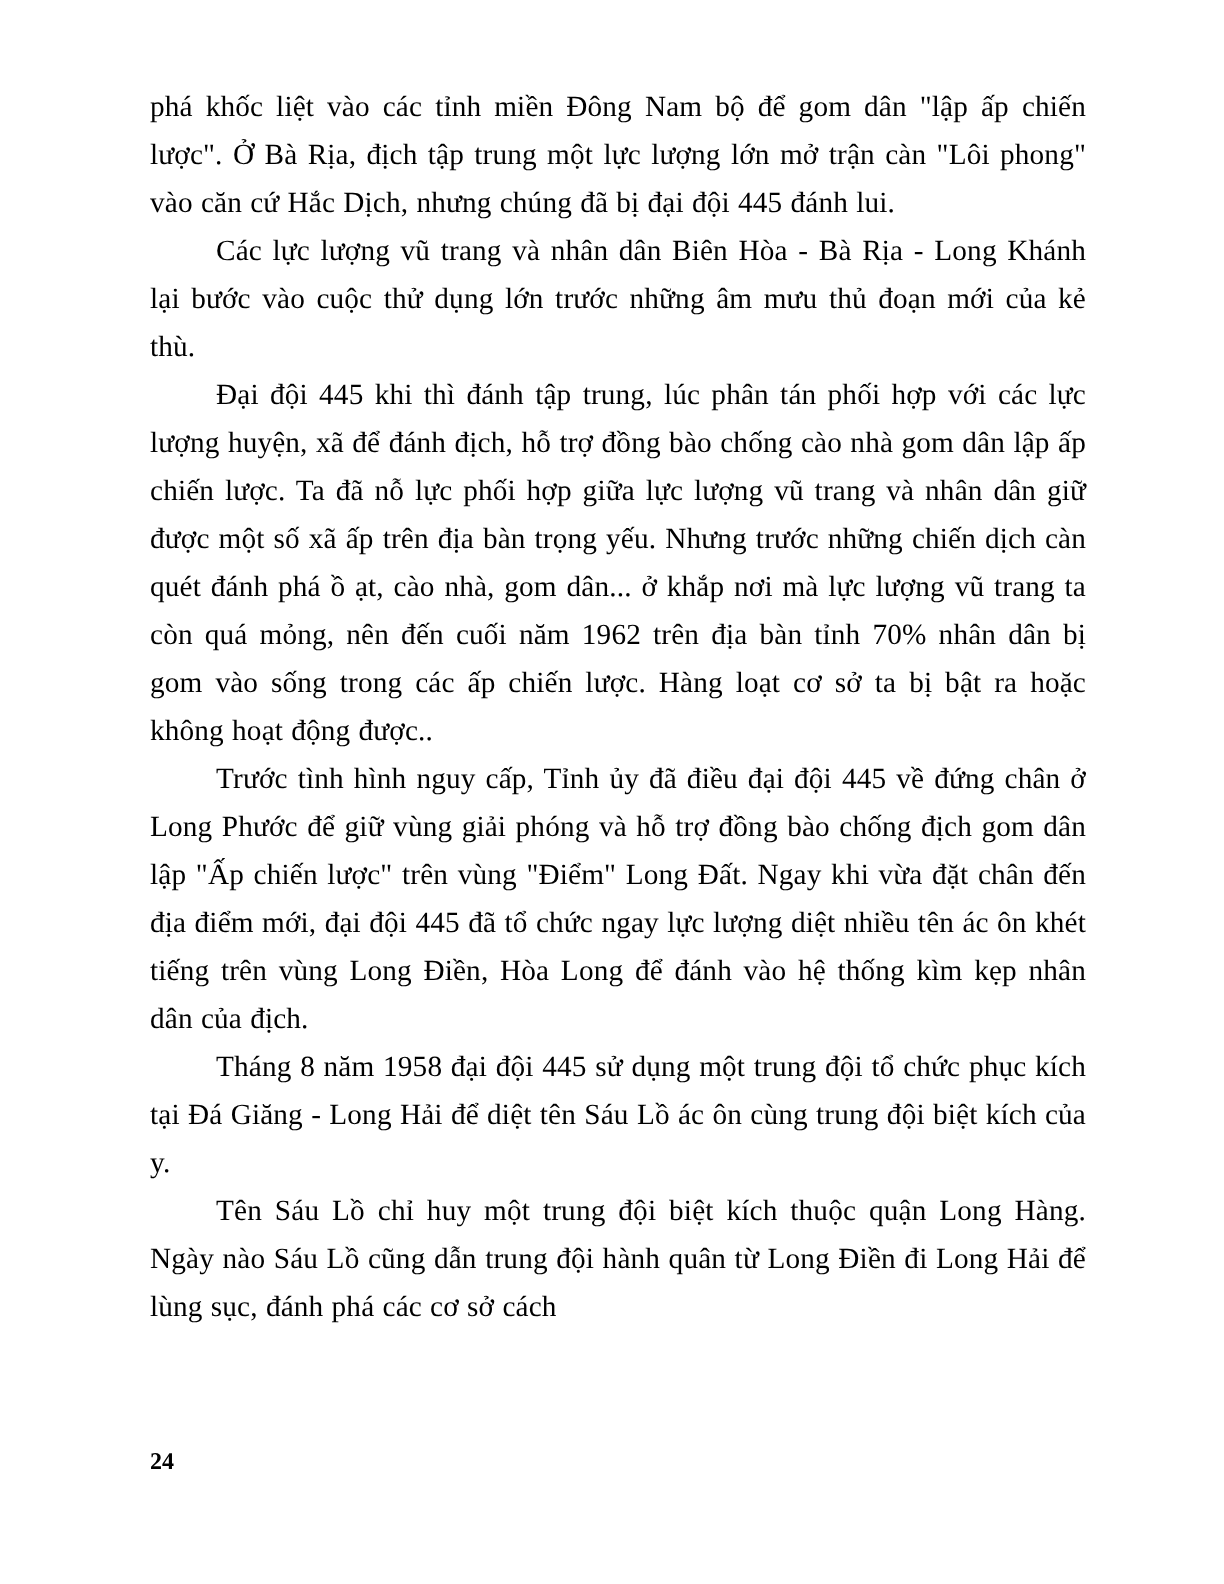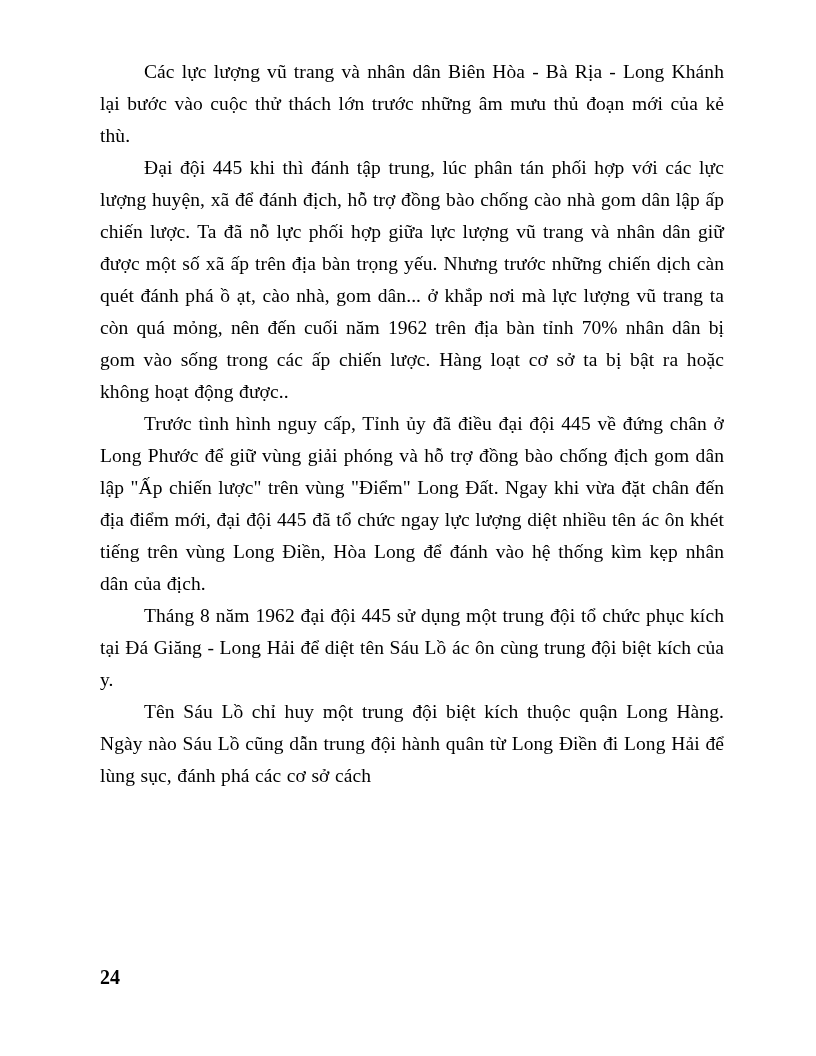--- a/index.html
+++ b/index.html
@@ -41,33 +41,34 @@
   .para.indent {
     text-indent: 44px;
   }
   .para + .para {
     margin-top: 0px;
   }
   .page-number {
     position: absolute;
     left: 100px;
     top: 966px;
-    font-size: 20px;
+    font-size: 16px;
     font-weight: bold;
     font-family: "Liberation Serif", serif;
   }
 </style>
 </head>
 <body>
 
 <div class="page">
 
   <div class="content">
-    <p class="para indent">Các lực lượng vũ trang và nhân dân Biên Hòa - Bà Rịa - Long Khánh lại bước vào cuộc thử thách lớn trước những âm mưu thủ đoạn mới của kẻ thù.</p>
+    <p class="para">phá khốc liệt vào các tỉnh miền Đông Nam bộ để gom dân "lập ấp chiến lược". Ở Bà Rịa, địch tập trung một lực lượng lớn mở trận càn "Lôi phong" vào căn cứ Hắc Dịch, nhưng chúng đã bị đại đội 445 đánh lui.</p>
+    <p class="para indent">Các lực lượng vũ trang và nhân dân Biên Hòa - Bà Rịa - Long Khánh lại bước vào cuộc thử dụng lớn trước những âm mưu thủ đoạn mới của kẻ thù.</p>
     <p class="para indent">Đại đội 445 khi thì đánh tập trung, lúc phân tán phối hợp với các lực lượng huyện, xã để đánh địch, hỗ trợ đồng bào chống cào nhà gom dân lập ấp chiến lược. Ta đã nỗ lực phối hợp giữa lực lượng vũ trang và nhân dân giữ được một số xã ấp trên địa bàn trọng yếu. Nhưng trước những chiến dịch càn quét đánh phá ồ ạt, cào nhà, gom dân... ở khắp nơi mà lực lượng vũ trang ta còn quá mỏng, nên đến cuối năm 1962 trên địa bàn tỉnh 70% nhân dân bị gom vào sống trong các ấp chiến lược. Hàng loạt cơ sở ta bị bật ra hoặc không hoạt động được..</p>
     <p class="para indent">Trước tình hình nguy cấp, Tỉnh ủy đã điều đại đội 445 về đứng chân ở Long Phước để giữ vùng giải phóng và hỗ trợ đồng bào chống địch gom dân lập "Ấp chiến lược" trên vùng "Điểm" Long Đất. Ngay khi vừa đặt chân đến địa điểm mới, đại đội 445 đã tổ chức ngay lực lượng diệt nhiều tên ác ôn khét tiếng trên vùng Long Điền, Hòa Long để đánh vào hệ thống kìm kẹp nhân dân của địch.</p>
-    <p class="para indent">Tháng 8 năm 1962 đại đội 445 sử dụng một trung đội tổ chức phục kích tại Đá Giăng - Long Hải để diệt tên Sáu Lồ ác ôn cùng trung đội biệt kích của y.</p>
+    <p class="para indent">Tháng 8 năm 1958 đại đội 445 sử dụng một trung đội tổ chức phục kích tại Đá Giăng - Long Hải để diệt tên Sáu Lồ ác ôn cùng trung đội biệt kích của y.</p>
     <p class="para indent">Tên Sáu Lồ chỉ huy một trung đội biệt kích thuộc quận Long Hàng. Ngày nào Sáu Lồ cũng dẫn trung đội hành quân từ Long Điền đi Long Hải để lùng sục, đánh phá các cơ sở cách</p>
   </div>
 
   <div class="page-number">24</div>
 
 </div>
 
 </body></html>

